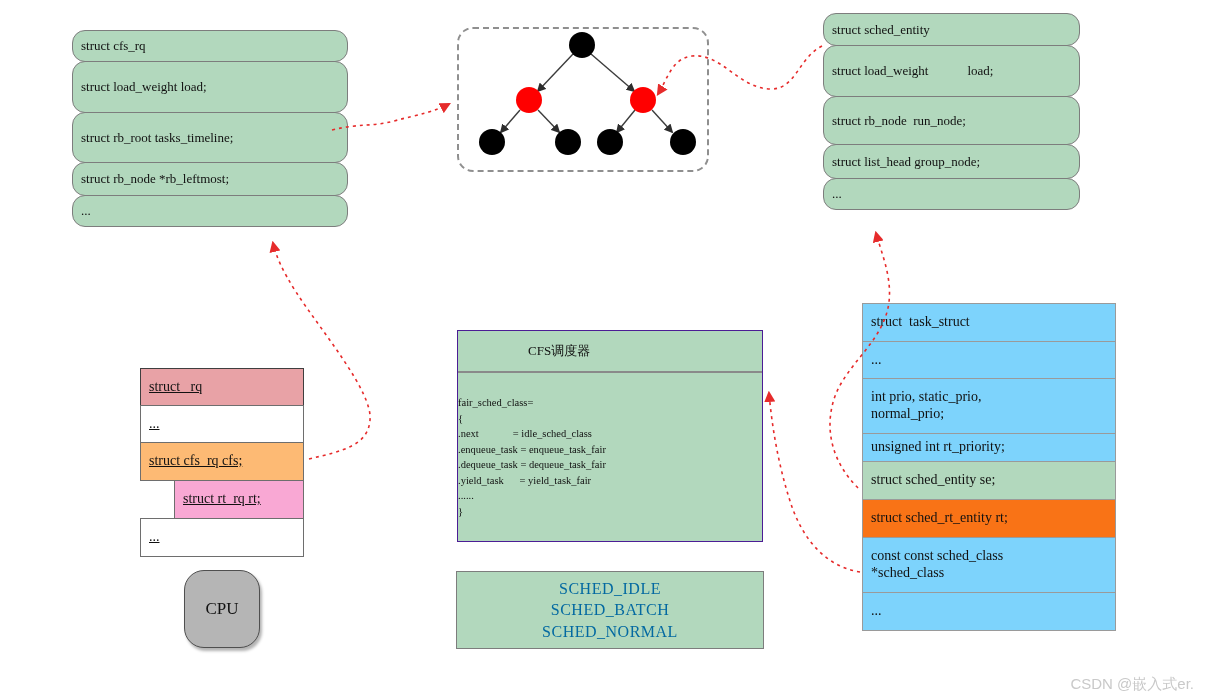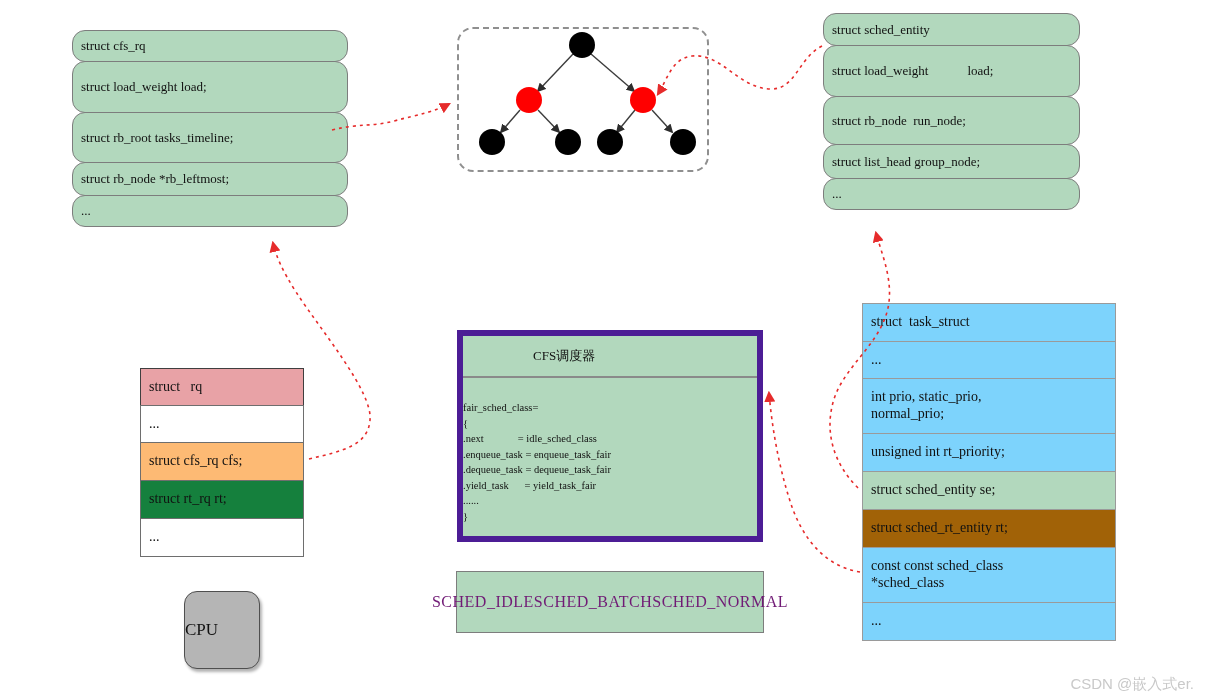--- a/index.html
+++ b/index.html
@@ -10,66 +10,65 @@
   
   .struct-box{position:absolute;display:flex;flex-direction:column;}
   .struct-box .row{
     box-sizing:border-box;display:flex;align-items:center;
     padding:0 8px;white-space:pre-wrap;line-height:1.2;
     border:1px solid #7d7d7d;margin-top:-1px;
   }
   .struct-box .row:first-child{margin-top:0;}
   .green-box .row{background:#b2d8bd;font-size:13px;border-radius:13px;}
   
-  .rq-box .row{background:#ffffff;font-size:14px;border-color:#6e6e6e;}
+  .rq-box .row{background:#ffffff;font-size:14px;border-color:#6e6e6e;text-decoration:underline;}
   .rq-box .row-pink{background:#e8a2a6;border:1.5px solid #3f3f3f;}
   .rq-box .row-green{background:#fdba74;}
-  .rq-box .row-orange{background:#15803d;}
+  .rq-box .row-orange{background:#f9a8d4;margin-left:34px;}
   
   .ts-box .row{background:#7dd3fc;font-size:14px;border-color:#9a9a9a;}
   .ts-box .row-green{background:#b2d8bd;}
-  .ts-box .row-lavender{background:#a16207;}
+  .ts-box .row-lavender{background:#f97316;}
   
   .cfs-sched{
     position:absolute;left:457px;top:330px;width:306px;height:212px;
-    background:#b2d8bd;border:6px solid #4c1d95;box-sizing:border-box;
+    background:#b2d8bd;border:1px solid #4c1d95;box-sizing:border-box;
   }
   .cfs-sched .hdr{
     height:42px;box-sizing:border-box;border-bottom:2px solid #8a8a8a;
     display:flex;align-items:center;padding-left:70px;font-size:13px;
   }
   .cfs-sched .code{
     padding:22px 0 0 0;font-size:10.5px;line-height:15.5px;white-space:pre;
   }
   
   .policies{
-    position:absolute;left:456px;top:571px;width:308px;height:62px;
+    position:absolute;left:456px;top:571px;width:308px;height:78px;
     background:#b2d8bd;border:1px solid #7d7d7d;box-sizing:border-box;
-    display:flex;flex-direction:row;justify-content:center;align-items:center;
-    font-size:16px;line-height:21.5px;letter-spacing:.5px;color:#701a75;
+    display:flex;flex-direction:column;justify-content:center;align-items:center;
+    font-size:16px;line-height:21.5px;letter-spacing:.5px;color:#0369a1;
   }
   
   .tree-box{
     position:absolute;left:457px;top:27px;width:252px;height:145px;
     border:2px dashed #8f8f8f;border-radius:16px;box-sizing:border-box;
   }
   .tree-node{
     position:absolute;width:26px;height:26px;border-radius:50%;
     transform:translate(-50%,-50%);
   }
   .node-black{background:#000000;}
   .node-red{background:#ff0000;}
   .tree-svg{position:absolute;left:0;top:0;}
   
   .cpu{
     position:absolute;left:184px;top:570px;width:76px;height:78px;
-    background:#b5b5b5;border:1px solid #4f4f4f;border-radius:13px;box-sizing:border-box;
-    display:flex;align-items:center;font-size:17px;
+    background:#b5b5b5;border:1px solid #4f4f4f;border-radius:20px;box-sizing:border-box;
+    display:flex;align-items:center;justify-content:center;font-size:17px;
     box-shadow:2px 3px 3px rgba(0,0,0,.3);
-    margin-top:21px;
   }
   
   .overlay{position:absolute;left:0;top:0;pointer-events:none;z-index:6;}
   
   .watermark{
     position:absolute;right:12px;bottom:6px;
     font-family:"Liberation Sans","DejaVu Sans",sans-serif;
     font-size:15px;color:#c9c9c9;
   }
 </style>
@@ -137,21 +136,21 @@
 .yield_task      = yield_task_fair
 ......
 }</div>
   </div>
 
   <div class="struct-box ts-box" style="left:862px;top:303px;width:254px;">
     <div class="row" style="height:39px">struct  task_struct</div>
     <div class="row" style="height:38px">...</div>
     <div class="row" style="height:56px">int prio, static_prio,
 normal_prio;</div>
-    <div class="row" style="height:39px">unsigned int rt_priority;</div>
+    <div class="row" style="height:29px">unsigned int rt_priority;</div>
     <div class="row row-green" style="height:39px">struct sched_entity se;</div>
     <div class="row row-lavender" style="height:39px">struct sched_rt_entity rt;</div>
     <div class="row" style="height:56px">const const sched_class
 *sched_class</div>
     <div class="row" style="height:39px">...</div>
   </div>
 
   <div class="policies">
     <div>SCHED_IDLE</div>
     <div>SCHED_BATCH</div>

